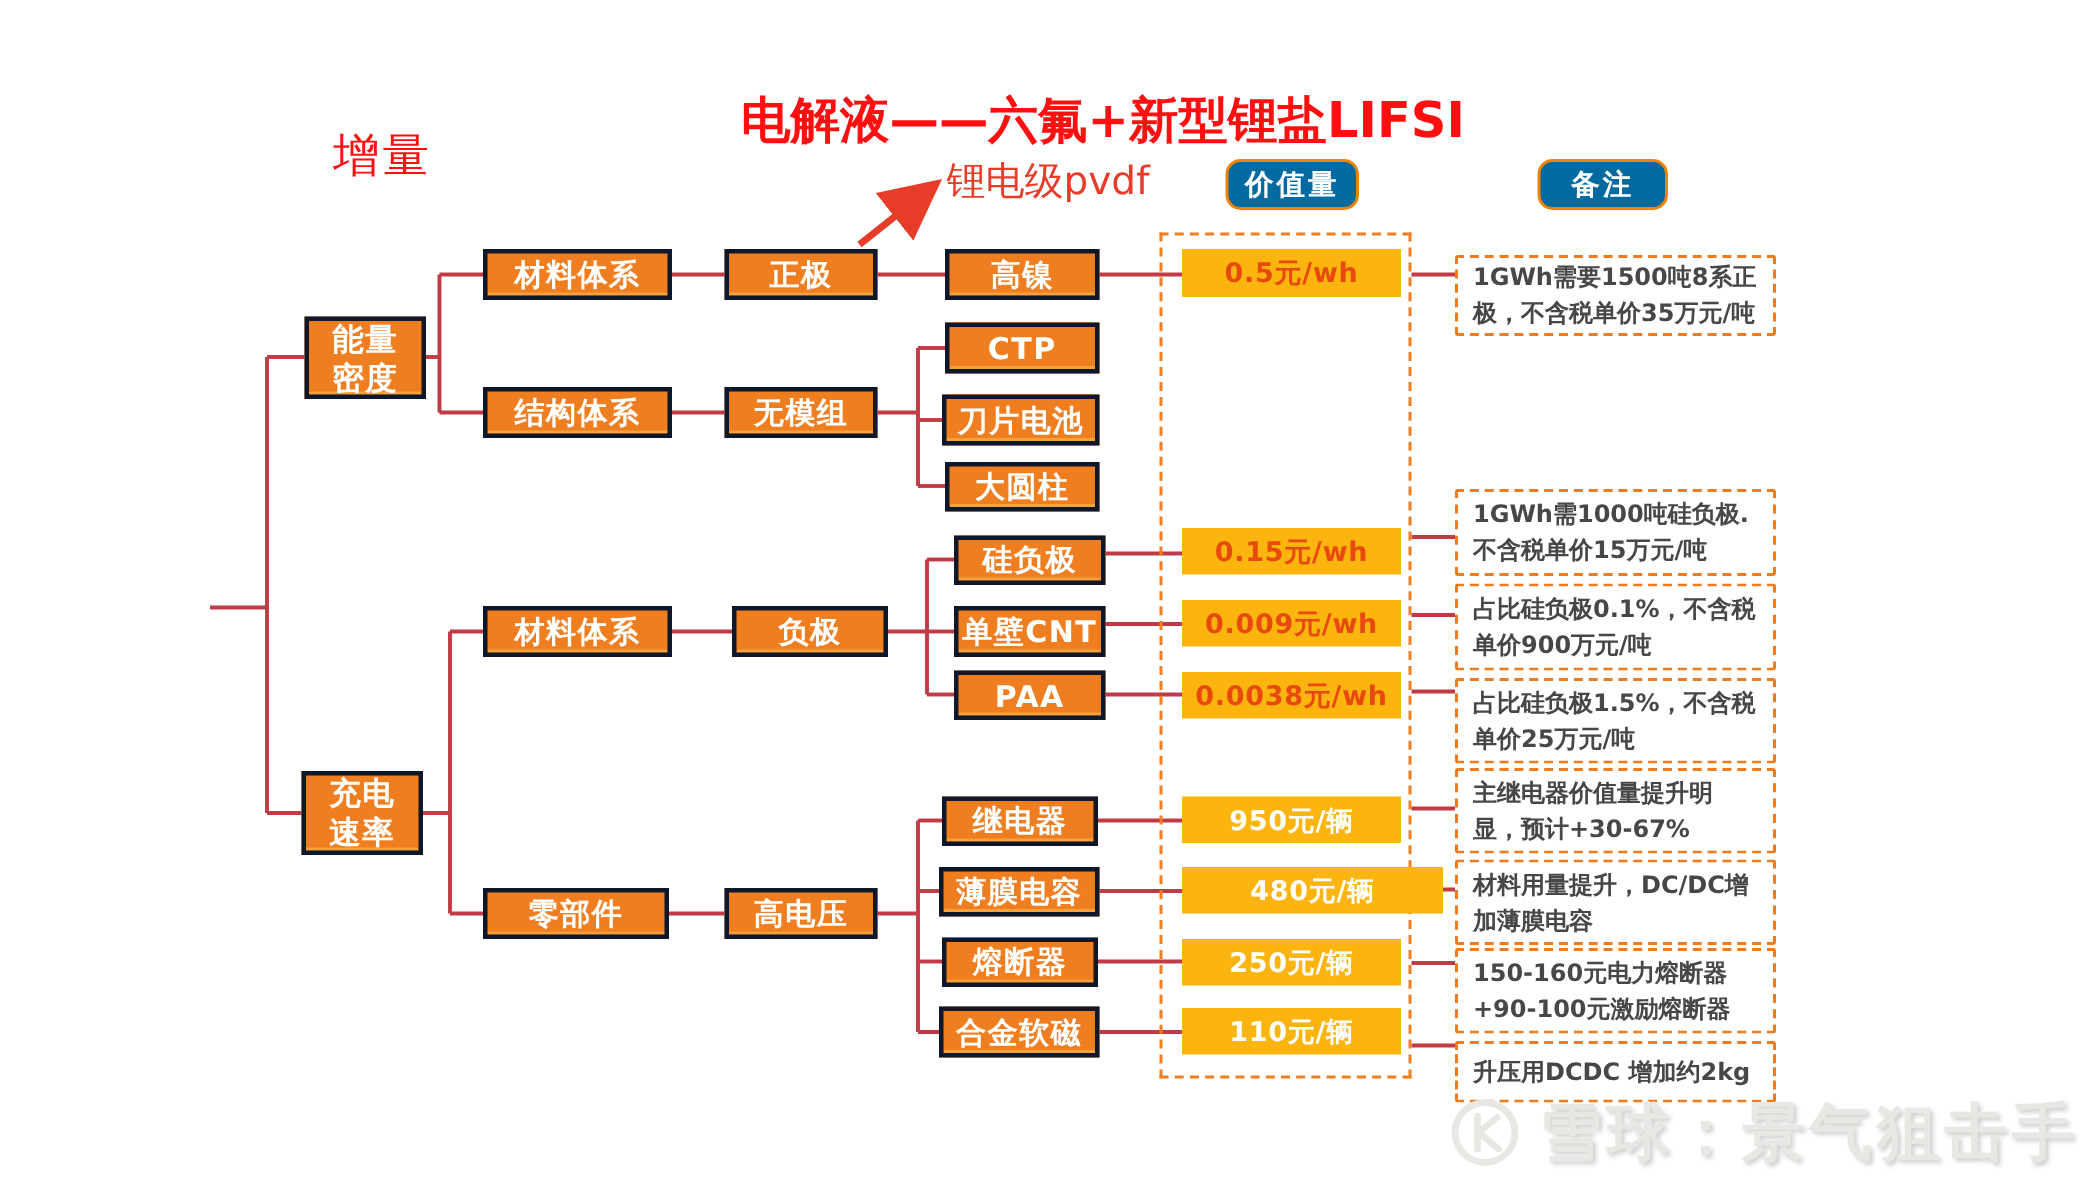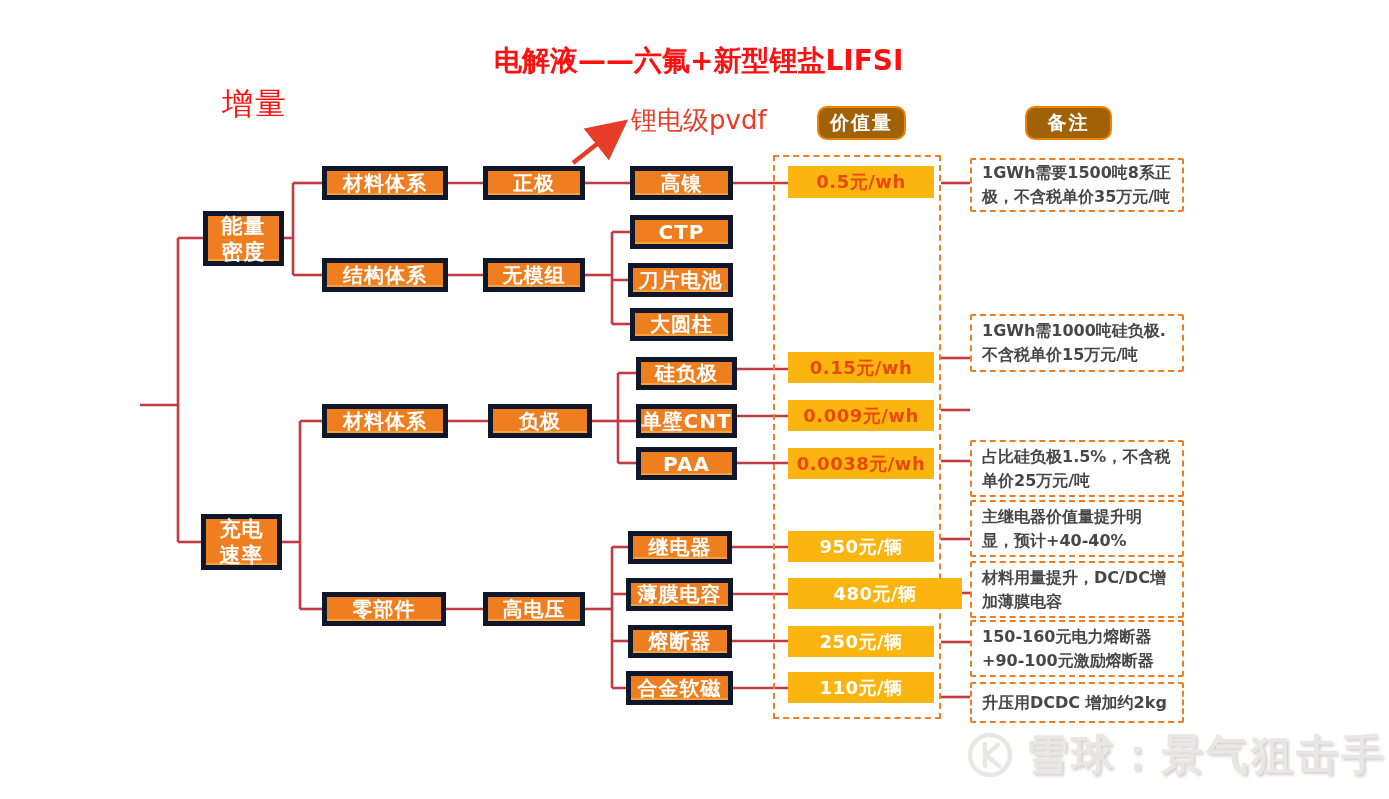--- a/index.html
+++ b/index.html
@@ -2,50 +2,50 @@
 <html><head>
 <meta charset="utf-8">
 <style>
   html,body{margin:0;padding:0;background:#fff;}
   .canvas{
     position:relative;width:1389px;height:799px;background:#ffffff;overflow:hidden;
     font-family:"DejaVu Sans","Liberation Sans",sans-serif;
   }
   .wires{position:absolute;left:0;top:0;width:1389px;height:799px;pointer-events:none;}
   .node{
-    position:absolute;background:#ee7e20;border:5px solid #0f172a;
+    position:absolute;background:#ee7e20;border:3px solid #0f172a;
     color:#fff;font-weight:bold;display:flex;align-items:center;justify-content:center;
     font-size:20px;letter-spacing:1px;text-align:center;box-sizing:border-box;
     box-shadow:inset 0 -2px 0 rgba(255,205,90,.45);
   }
   .node.two-line{font-size:21px;line-height:26px;}
   .node.two-line .wrap{width:2.2em;word-break:break-all;}
   .node.root-node{font-size:27px;}
   .node.root-node .wrap{width:1.15em;word-break:break-all;line-height:34px;letter-spacing:0;}
   .val{
     position:absolute;background:#fcb40e;display:flex;align-items:center;justify-content:center;
     font-size:18px;font-weight:bold;box-sizing:border-box;letter-spacing:.5px;
   }
   .val.red-text{color:#e8490f;}
   .val.white-text{color:#ffffff;}
   .hdr{
-    position:absolute;background:#a16207;border:2px solid #f08300;border-radius:10px;
+    position:absolute;background:#0369a1;border:2px solid #f08300;border-radius:10px;
     color:#fff;font-weight:bold;font-size:19px;display:flex;align-items:center;justify-content:center;
     box-sizing:border-box;letter-spacing:2px;
   }
   .frame{
     position:absolute;border:2px dashed #f07f24;box-sizing:border-box;background:transparent;
   }
   .note{
     position:absolute;border:2px dashed #ef7b1f;background:#fff;box-sizing:border-box;
     color:#474747;font-weight:600;font-size:16px;line-height:24px;
-    display:flex;align-items:center;padding:3px 10px;border-radius:2px;
+    display:flex;align-items:center;padding:3px 10px;border-radius:2px;margin-top:12px;
   }
   .ann{position:absolute;white-space:nowrap;}
-  .ann.electrolyte{left:494px;top:42px;color:#ff0f0f;font-size:28px;font-weight:bold;}
+  .ann.electrolyte{left:494px;top:58px;color:#ff0f0f;font-size:33px;font-weight:bold;}
   .ann.increment{left:222px;top:83px;color:#ff0f0f;font-size:31px;font-weight:normal;letter-spacing:2px;}
   .ann.pvdf{left:631px;top:103px;color:#e63c28;font-size:26px;font-weight:500;}
   .watermark{
     position:absolute;left:966px;top:727px;display:flex;align-items:center;gap:12px;
     color:#e9e7e3;
   }
   .watermark-text{
     font-size:42px;font-weight:bold;letter-spacing:3px;white-space:nowrap;
     text-shadow:2px 2px 3px rgba(150,150,150,.45);
   }
@@ -171,22 +171,23 @@
   <div class="val red-text" style="left:788px;top:352px;width:146px;height:31px;">0.15元/wh</div>
   <div class="val red-text" style="left:788px;top:400px;width:146px;height:31px;">0.009元/wh</div>
   <div class="val red-text" style="left:788px;top:448px;width:146px;height:31px;">0.0038元/wh</div>
   <div class="val white-text" style="left:788px;top:531px;width:146px;height:31px;">950元/辆</div>
   <div class="val white-text" style="left:788px;top:578px;width:174px;height:31px;">480元/辆</div>
   <div class="val white-text" style="left:788px;top:626px;width:146px;height:31px;">250元/辆</div>
   <div class="val white-text" style="left:788px;top:672px;width:146px;height:31px;">110元/辆</div>
 
   <div class="note" style="left:970px;top:158px;width:214px;height:54px;">1GWh需要1500吨8系正极，不含税单价35万元/吨</div>
   <div class="note" style="left:970px;top:314px;width:214px;height:58px;">1GWh需1000吨硅负极. 不含税单价15万元/吨</div>
+  <div class="note" style="left:970px;top:377px;width:214px;height:58px;">占比硅负极0.1%，不含税单价900万元/吨</div>
   <div class="note" style="left:970px;top:440px;width:214px;height:57px;">占比硅负极1.5%，不含税单价25万元/吨</div>
-  <div class="note" style="left:970px;top:500px;width:214px;height:57px;">主继电器价值量提升明显，预计+40-40%</div>
+  <div class="note" style="left:970px;top:500px;width:214px;height:57px;">主继电器价值量提升明显，预计+30-67%</div>
   <div class="note" style="left:970px;top:561px;width:214px;height:57px;">材料用量提升，DC/DC增加薄膜电容</div>
   <div class="note" style="left:970px;top:620px;width:214px;height:57px;">150-160元电力熔断器+90-100元激励熔断器</div>
   <div class="note" style="left:970px;top:682px;width:214px;height:41px;">升压用DCDC 增加约2kg</div>
 
   <div class="watermark">
     <svg width="48" height="48" viewBox="0 0 48 48">
       <circle cx="24" cy="24" r="20" fill="none" stroke="#e9e7e3" stroke-width="4.5"></circle>
       <path d="M19,13 L19,35 M32,14 L20,24 L33,35" fill="none" stroke="#e9e7e3" stroke-width="4.5" stroke-linecap="round" stroke-linejoin="round"></path>
     </svg>
     <span class="watermark-text">雪球：景气狙击手</span>

